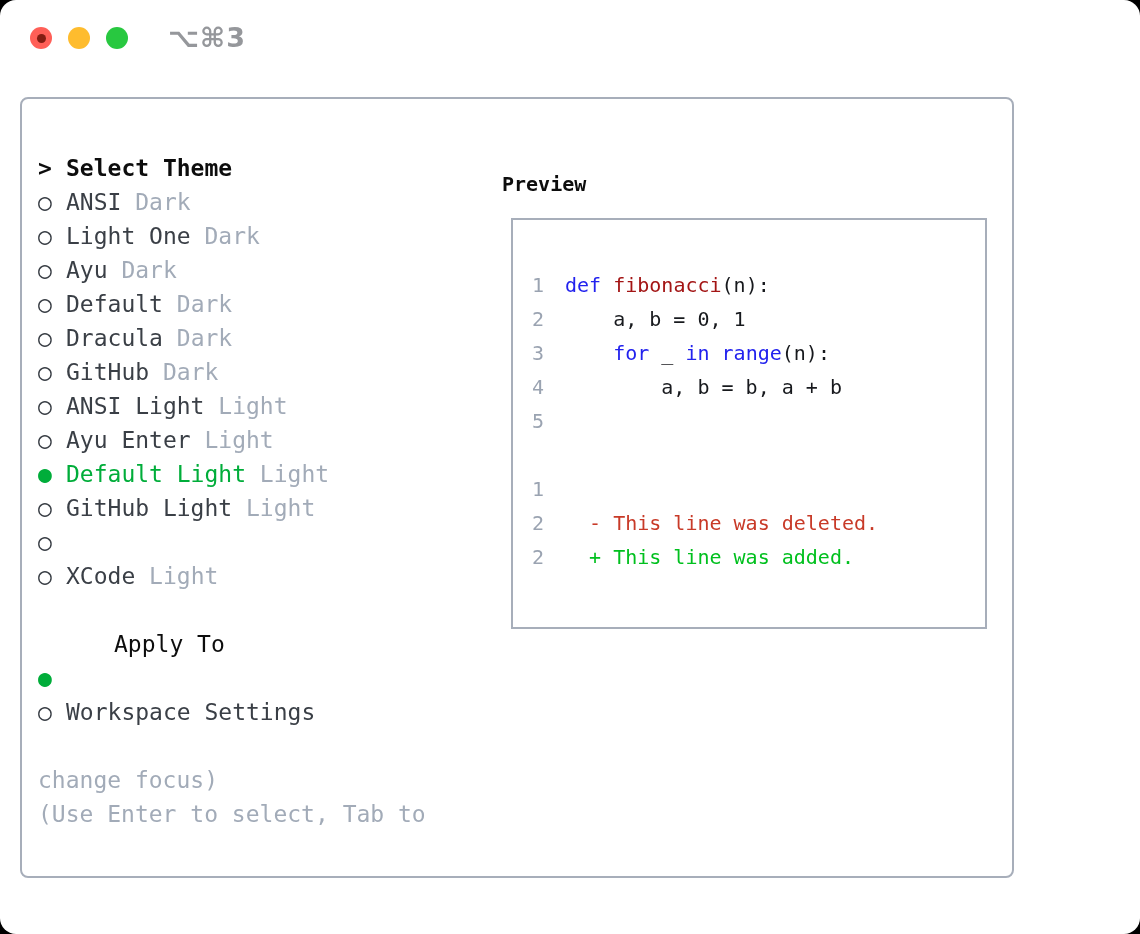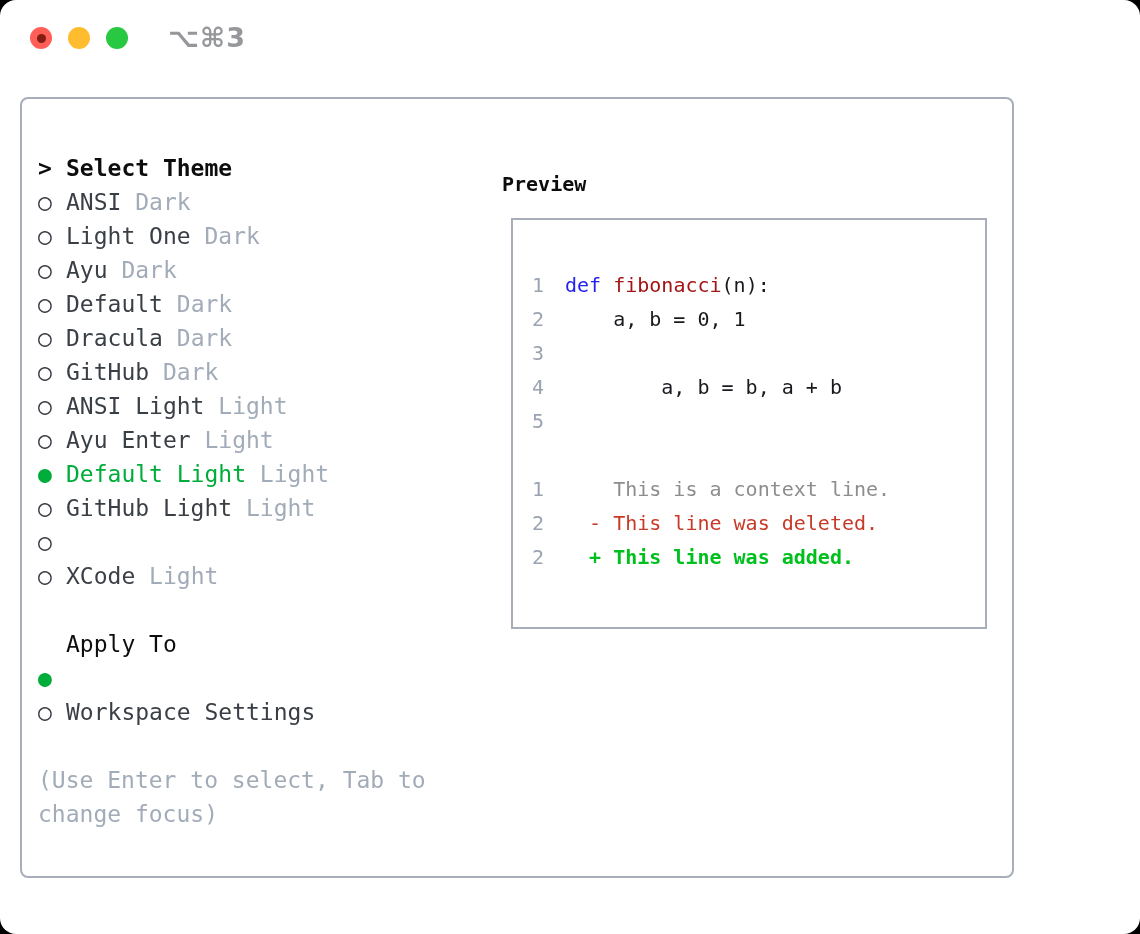--- a/index.html
+++ b/index.html
@@ -26,42 +26,42 @@
   .left-col{position:absolute;left:16px;top:52px;width:450px;font-size:23px;line-height:34px;}
   .row{display:flex;height:34px;align-items:baseline;line-height:34px;}
   .bullet{width:28px;flex:0 0 28px;color:var(--item_gray);}
   .label{white-space:pre;}
   .item-name{color:var(--item_gray);}
   .muted{color:var(--muted_gray);}
   .selected .item-name{color:var(--accent_green);text-align:center;}
   .selected .bullet{color:var(--accent_green);}
   .menu-title .bullet{font-weight:bold;color:var(--heading_black);}
   .menu-title .label{font-weight:bold;color:var(--heading_black);}
-  .apply-title .label{color:var(--heading_black);}
+  .apply-title .label{color:var(--heading_black);margin-left:48px;}
   .spacer{height:34px;}
   .help-line{color:var(--muted_gray);white-space:pre;height:34px;line-height:34px;}
 
   
   .right-col{position:absolute;left:480px;top:68px;width:500px;font-size:20px;line-height:34px;}
   .preview-title{font-weight:bold;color:var(--heading_black);height:34px;line-height:34px;}
   .preview-box{margin-left:9px;margin-top:17px;width:476px;height:411px;box-sizing:border-box;
                border:2px solid var(--border_gray);background:#fff;
                padding:48px 0 0 17px;overflow:hidden;}
   .code-row{display:flex;height:34px;line-height:34px;}
   .ln{width:14px;flex:0 0 14px;text-align:right;margin-right:21px;color:var(--gutter_gray);}
   .code{white-space:pre;}
   .tok{white-space:pre;}
   .kw{color:var(--keyword_blue);}
   .fn{color:var(--function_red);}
   .pl{color:var(--code_black);}
   .code-gap{height:34px;}
   .diff{white-space:pre;}
   .diff-context{color:var(--context_gray);}
   .diff-deleted{color:var(--deleted_red);text-align:center;}
-  .diff-added{color:var(--added_green);font-weight:bold;}
+  .diff-added{color:var(--added_green);}
 </style>
 </head>
 <body>
 
 <div class="window">
 
   <div class="titlebar">
     <span class="light red">
         <span class="dot"></span>
       </span>
@@ -135,53 +135,53 @@
           <div class="row selected">
             <span class="bullet">●</span>
           </div>
           <div class="row">
             <span class="bullet">○</span>
             <span class="label"><span class="item-name">Workspace Settings</span></span>
           </div>
         </div>
       <div class="spacer"></div>
       <div id="help">
+          <div class="help-line">change focus)</div>
           <div class="help-line">(Use Enter to select, Tab to</div>
-          <div class="help-line">change focus)</div>
         </div>
     </div>
 
     <div class="right-col">
       <div class="preview-title">Preview</div>
       <div class="preview-box">
         <div id="code-lines">
             <div class="code-row">
               <span class="ln">1</span>
               <span class="code"><span class="tok kw">def</span><span class="tok pl"> </span><span class="tok fn">fibonacci</span><span class="tok pl">(n):</span></span>
             </div>
             <div class="code-row">
               <span class="ln">2</span>
               <span class="code"><span class="tok pl">    a, b = 0, 1</span></span>
             </div>
             <div class="code-row">
               <span class="ln">3</span>
+              <span class="code"><span class="tok pl">    </span><span class="tok kw">for</span><span class="tok pl"> _ </span><span class="tok kw">in</span><span class="tok pl"> </span><span class="tok kw">range</span><span class="tok pl">(n):</span></span>
             </div>
             <div class="code-row">
               <span class="ln">4</span>
               <span class="code"><span class="tok pl">        a, b = b, a + b</span></span>
             </div>
             <div class="code-row">
               <span class="ln">5</span>
             </div>
           </div>
         <div class="code-gap"></div>
         <div id="diff-lines">
             <div class="code-row">
               <span class="ln">1</span>
-              <span class="diff diff-context">    This is a context line.</span>
             </div>
             <div class="code-row">
               <span class="ln">2</span>
               <span class="diff diff-deleted">  - This line was deleted.</span>
             </div>
             <div class="code-row">
               <span class="ln">2</span>
               <span class="diff diff-added">  + This line was added.</span>
             </div>
           </div>

